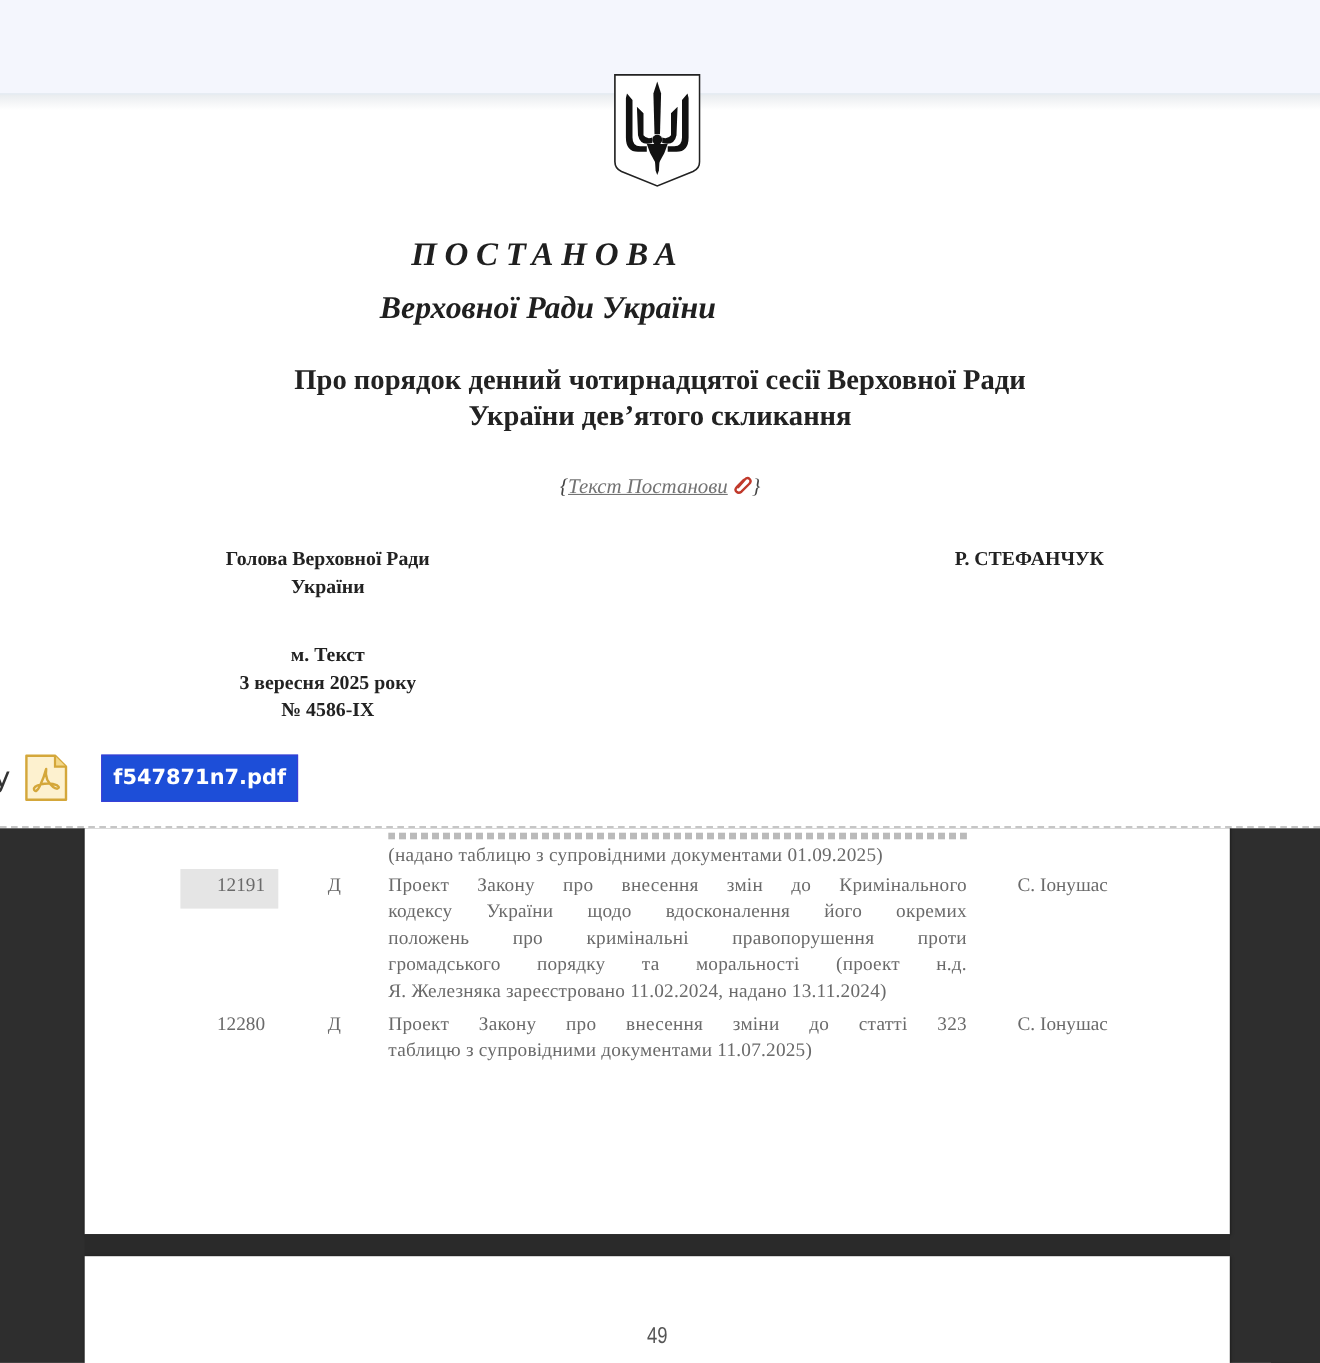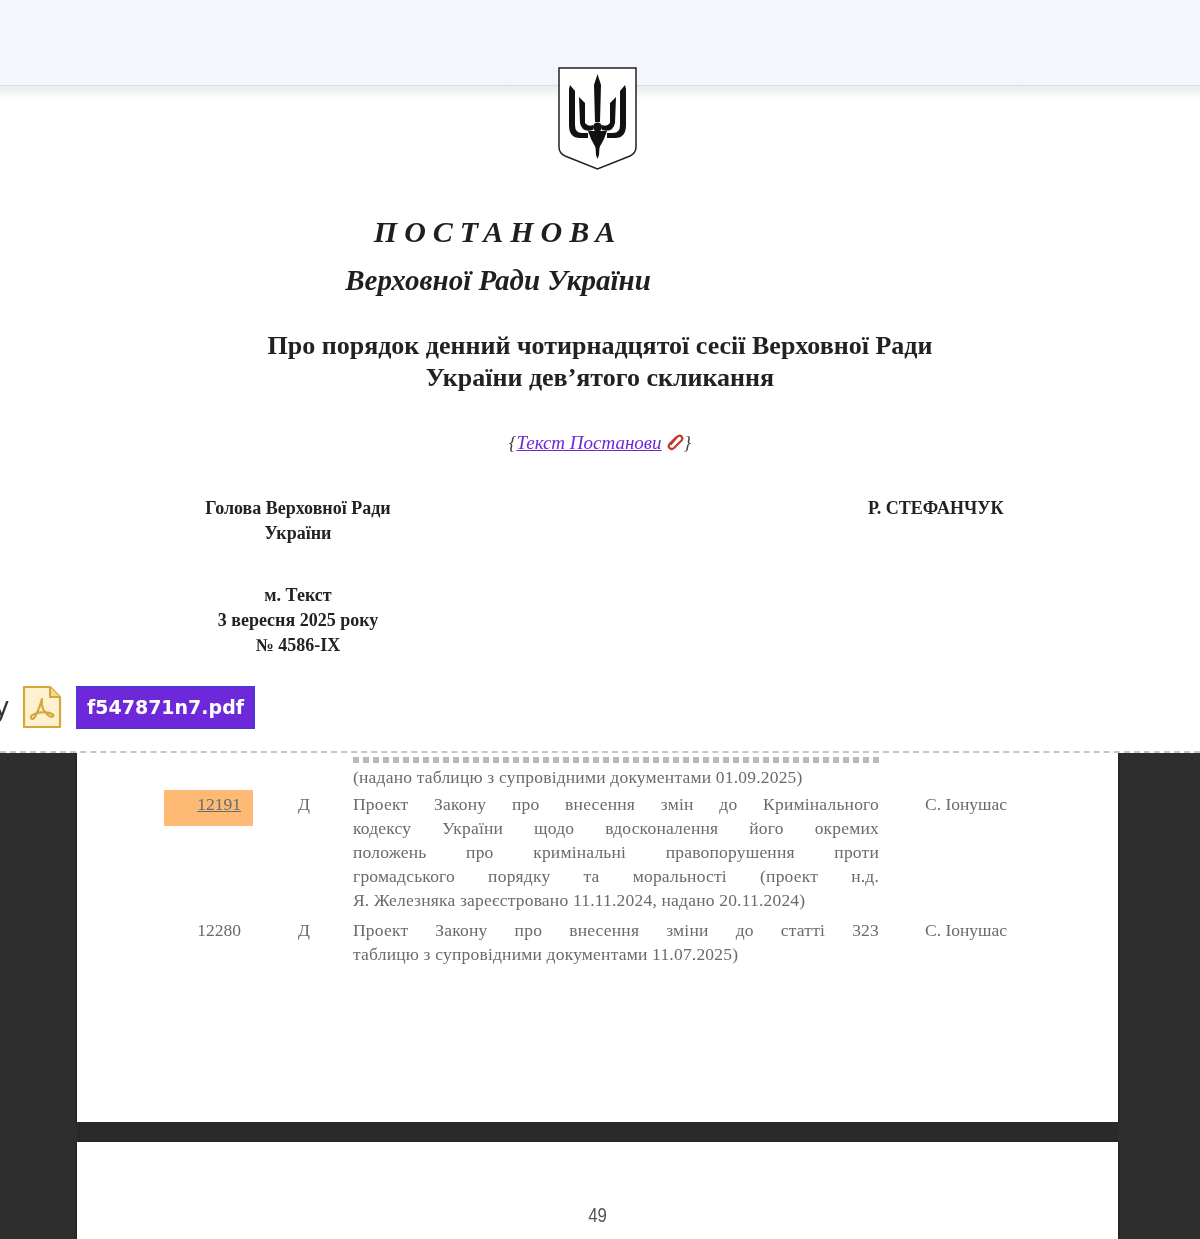--- a/index.html
+++ b/index.html
@@ -36,21 +36,21 @@
       font-family: "Liberation Serif", serif; font-weight: bold; font-size: 26px;
       line-height: 32px; color: #222;
     }
 
     .text-link-wrap {
       position: absolute; left: 0; top: 432px; width: 1200px; text-align: center;
       font-family: "Liberation Serif", serif; font-style: italic; font-size: 19px;
       color: #444;
     }
     .text-link-wrap a {
-      color: #6d28d9; text-decoration: underline; cursor: pointer;
+      color: #737373; text-decoration: underline; cursor: pointer;
     }
     .clip-icon { display: inline-block; width: 18px; height: 18px; vertical-align: -2px; margin-left: 4px; }
 
     .signer-left {
       position: absolute; left: 180px; top: 496px; width: 236px; text-align: center;
       font-family: "Liberation Serif", serif; font-weight: bold; font-size: 18px; line-height: 25px;
     }
     .signer-right {
       position: absolute; left: 868px; top: 496px;
       font-family: "Liberation Serif", serif; font-weight: bold; font-size: 18px; line-height: 25px;
@@ -63,22 +63,22 @@
     
     .attach-row {
       position: absolute; left: 0; top: 684px; height: 46px; display: flex; align-items: center;
     }
     .attach-prefix {
       font-family: "DejaVu Sans", sans-serif; font-size: 26px; color: #333; margin-left: -6px; width: 22px; overflow: hidden;
     }
     .pdf-icon { width: 40px; height: 44px; margin-left: 6px; }
     .pdf-icon svg { width: 100%; height: 100%; display: block; }
     .pdf-badge {
-      margin-left: 14px; height: 43px; padding: 0 10px;
-      background: #6d28d9; border: 1px solid #3a3dd6;
+      margin-left: 30px; height: 43px; padding: 0 10px;
+      background: #1d4ed8; border: 1px solid #3a3dd6;
       color: #fff; font-family: "DejaVu Sans", sans-serif; font-weight: bold; font-size: 19px;
       display: flex; align-items: center; cursor: pointer;
     }
 
     .dash-sep {
       position: absolute; left: 0; top: 751px; width: 1200px; height: 0;
       border-top: 2px dashed #c6c6c6;
     }
 
     
@@ -92,21 +92,21 @@
     }
     .page.p1 { top: -10px; height: 379px; }
     .page.p2 { top: 389px; height: 200px; }
     .gap-band { position: absolute; left: 77px; top: 369px; width: 1041px; height: 20px; background: #2a2a2a; }
 
     .scan {
       font-family: "Liberation Serif", serif; color: #6a6a6a; font-size: 17.5px;
     }
     .row { position: absolute; left: 0; width: 1041px; }
     .cell-num { position: absolute; left: 87px; width: 89px; height: 36px; text-align: right; padding-right: 12px; padding-top: 4px; }
-    .cell-num.hl { background: #fdba74; text-decoration: underline; }
+    .cell-num.hl { background: #e5e5e5; }
     .cell-type { position: absolute; left: 221px; }
     .cell-desc {
       position: absolute; left: 276px; width: 526px; text-align: justify; line-height: 24px;
       letter-spacing: 0.2px;
     }
     .cell-desc .ln { display: block; text-align: justify; text-align-last: justify; white-space: nowrap; }
     .cell-desc .ln.last { text-align-last: left; }
     .cell-resp { position: absolute; left: 848px; }
 
     .cutoff-line { position: absolute; left: 276px; top: 4px; width: 526px; height: 6px;
@@ -196,21 +196,21 @@
     </div>
 
     <div class="row" style="top:47px;">
       <div class="cell-num hl">12191</div>
       <div class="cell-type" style="top:4px;">Д</div>
       <div class="cell-desc" style="top:2px;">
         <span class="ln">Проект Закону про внесення змін до Кримінального</span>
         <span class="ln">кодексу України щодо вдосконалення його окремих</span>
         <span class="ln">положень про кримінальні правопорушення проти</span>
         <span class="ln">громадського порядку та моральності (проект н.д.</span>
-        <span class="ln last">Я. Железняка зареєстровано 11.11.2024, надано 20.11.2024)</span>
+        <span class="ln last">Я. Железняка зареєстровано 11.02.2024, надано 13.11.2024)</span>
       </div>
       <div class="cell-resp" style="top:4px;">С. Іонушас</div>
     </div>
 
     <div class="row" style="top:173px;">
       <div class="cell-num">12280</div>
       <div class="cell-type" style="top:4px;">Д</div>
       <div class="cell-desc" style="top:2px;">
         <span class="ln">Проект Закону про внесення зміни до статті 323</span>
         <span class="ln last">таблицю з супровідними документами 11.07.2025)</span>

